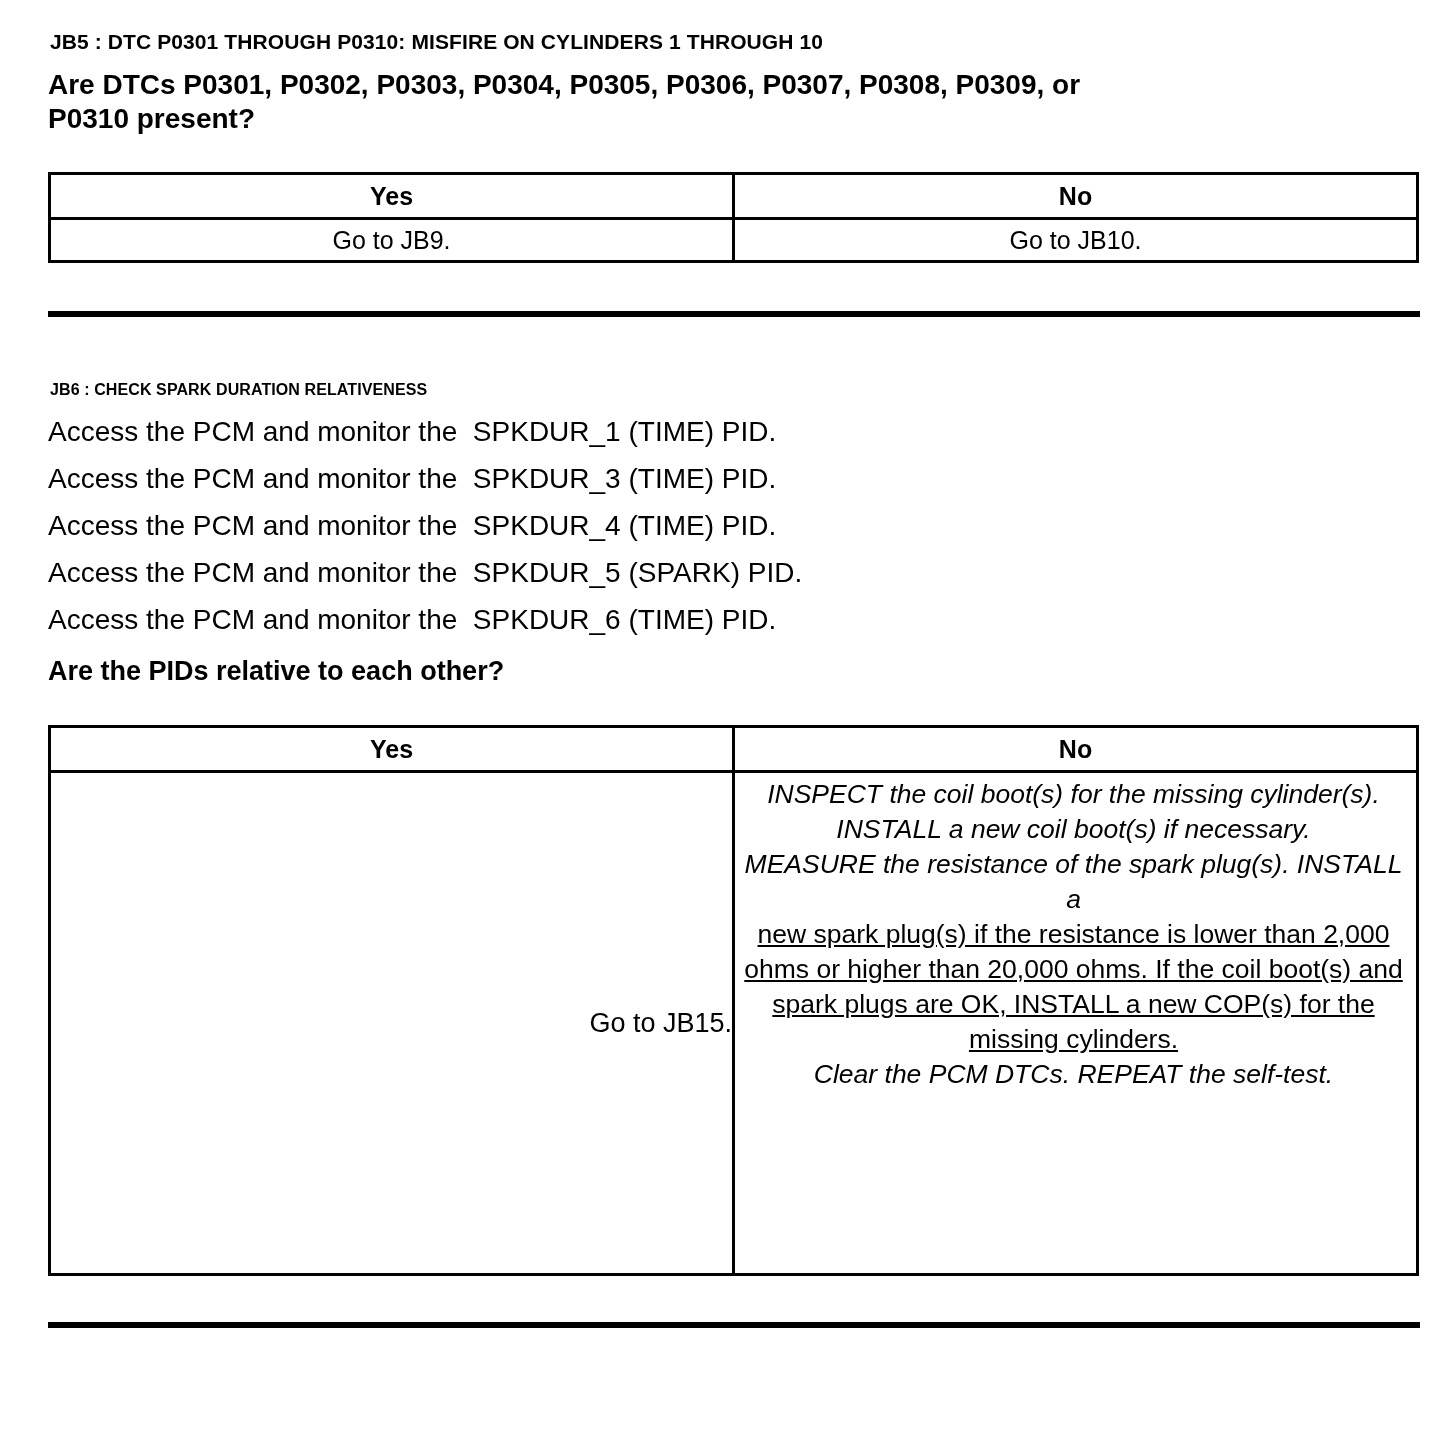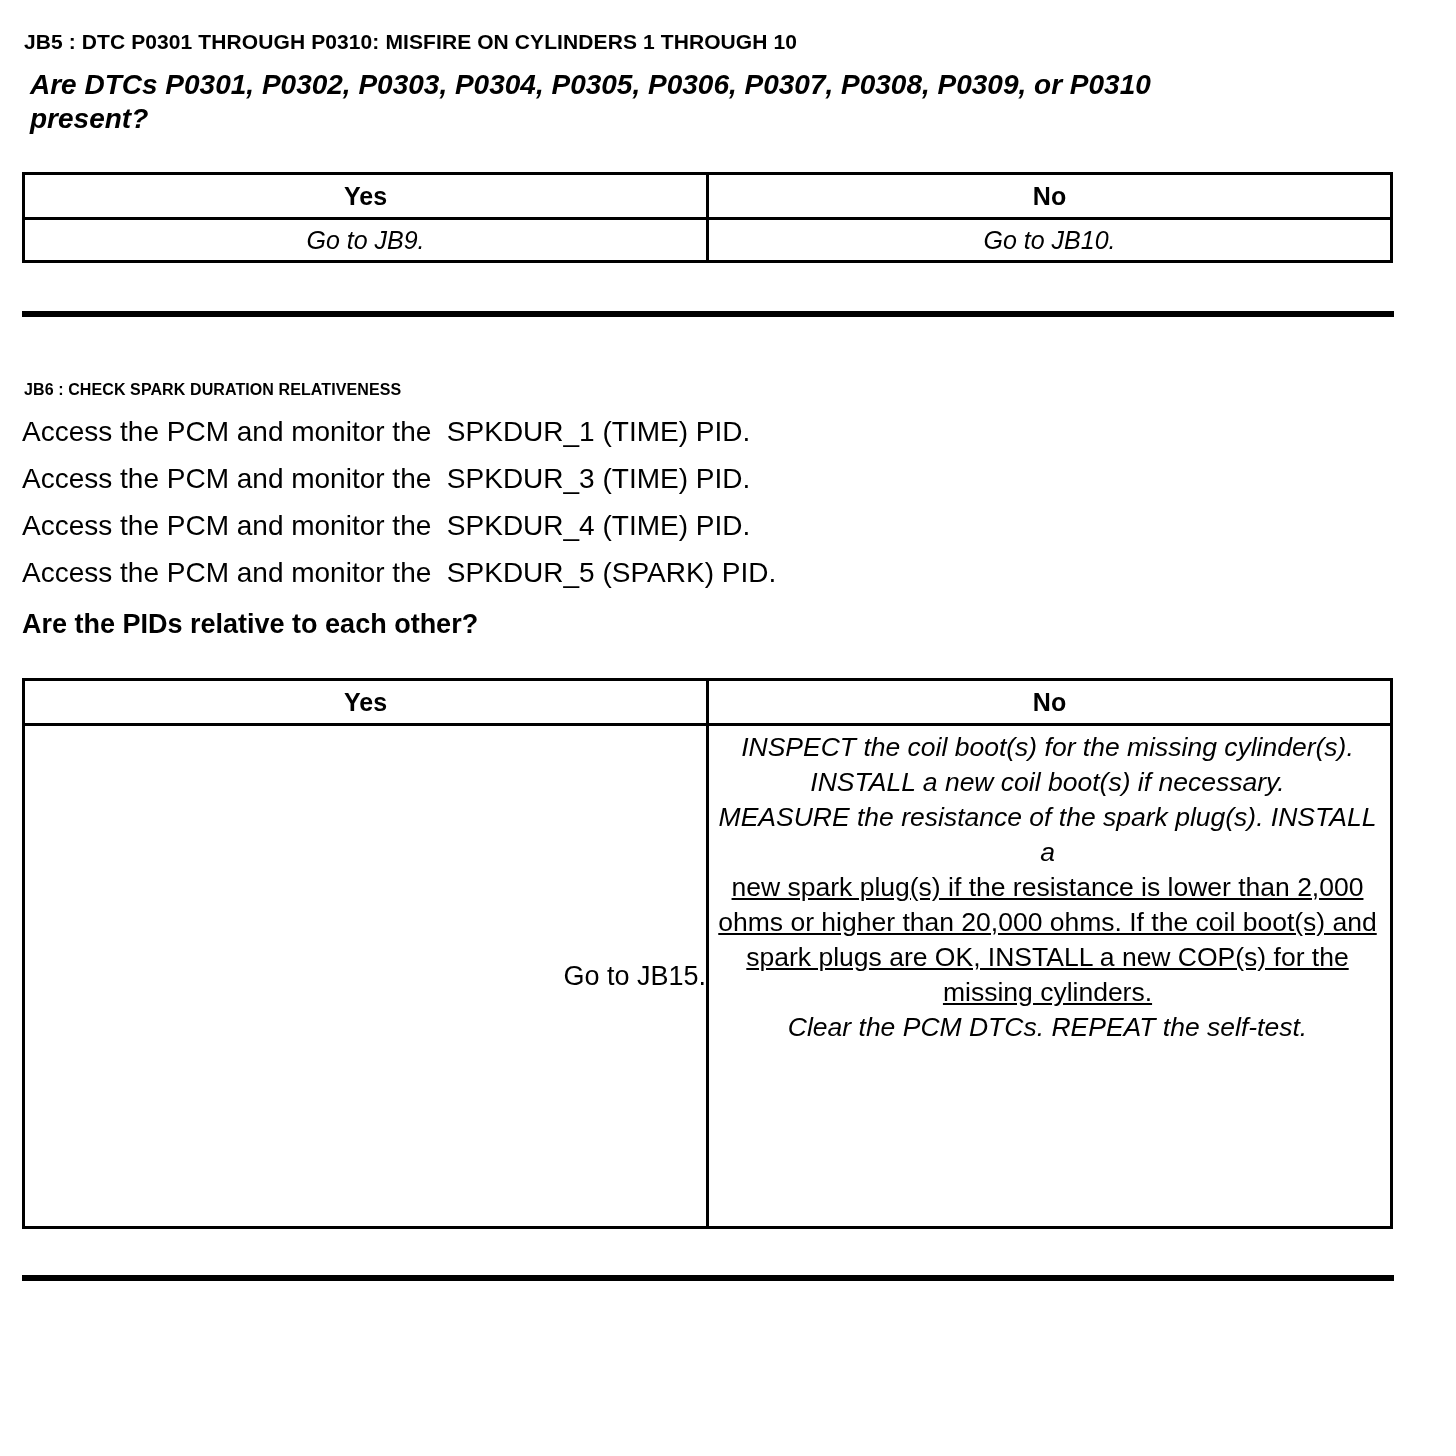--- a/index.html
+++ b/index.html
@@ -12,37 +12,36 @@
     height: 1456px;
     font-family: "Liberation Sans", sans-serif;
     color: #000000;
     overflow: hidden;
   }
   .page {
     position: relative;
     width: 1208px;
     height: 1456px;
     box-sizing: border-box;
-    padding: 22px 46px 0 22px;
+    padding: 22px 46px 0 48px;
   }
 
   
   .step-heading {
     font-size: 21px;
     font-weight: bold;
     letter-spacing: 0.1px;
     margin: 8px 0 0 2px;
   }
   .question {
     font-size: 28px;
     font-weight: bold;
     line-height: 1.22;
-    margin: 14px 0 0 8px;
+    margin: 14px 0 0 0;
     max-width: 1390px;
-    font-style: italic;
   }
 
   
   table.yn {
     border-collapse: collapse;
     table-layout: fixed;
     border: 3px solid #0f172a;
     width: 1368px;
   }
   table.yn td, table.yn th {
@@ -55,21 +54,21 @@
     text-align: center;
     height: 42px;
     vertical-align: middle;
   }
   .yn td {
     font-size: 25px;
     text-align: center;
     vertical-align: middle;
   }
   .t1 { margin-top: 36px; }
-  .t1 td { height: 40px; font-style: italic; }
+  .t1 td { height: 40px; }
 
   
   .rule {
     border: 0;
     border-top: 6px solid #000;
     margin: 48px 0 0 0;
     width: 1372px;
   }
 
   
@@ -152,20 +151,21 @@
     </table>
 
   <hr class="rule">
 
   <div class="jb6-head">JB6 : CHECK SPARK DURATION RELATIVENESS</div>
 
   <div class="pid-line">Access the PCM and monitor the  SPKDUR_1 (TIME) PID.</div>
   <div class="pid-line">Access the PCM and monitor the  SPKDUR_3 (TIME) PID.</div>
   <div class="pid-line">Access the PCM and monitor the  SPKDUR_4 (TIME) PID.</div>
   <div class="pid-line">Access the PCM and monitor the  SPKDUR_5 (SPARK) PID.</div>
+  <div class="pid-line">Access the PCM and monitor the  SPKDUR_6 (TIME) PID.</div>
 
   <div class="q2">Are the PIDs relative to each other?</div>
 
   <table class="yn t2">
     <colgroup>
         <col style="width:684px">
         <col style="width:684px">
       </colgroup>
     <tbody>
         <tr>

